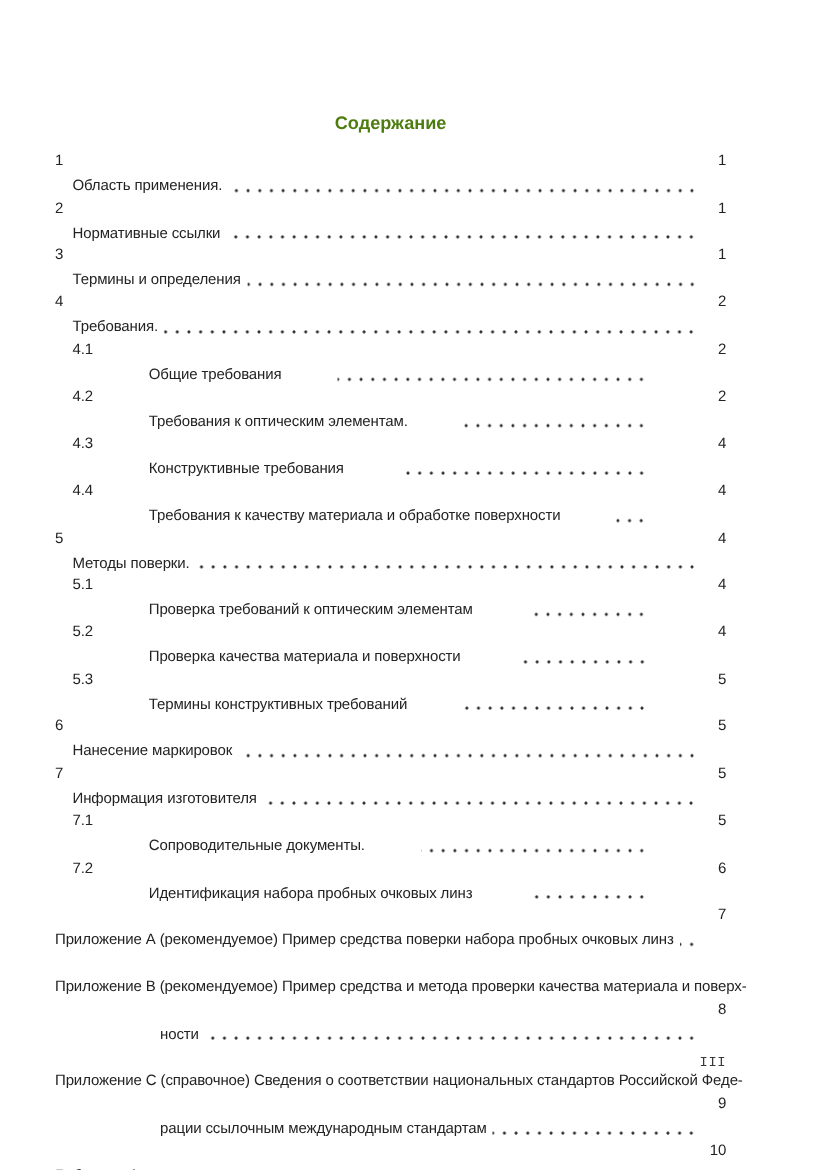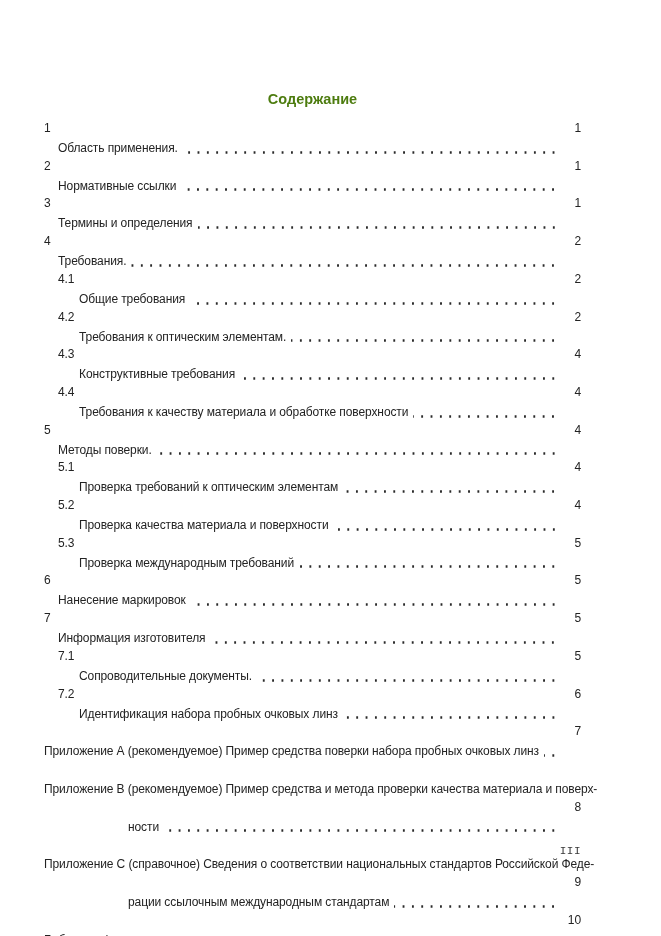--- a/index.html
+++ b/index.html
@@ -35,21 +35,21 @@
   .toc {
     position: absolute;
     top: 120px; left: 44px; width: 537px;
     font-size: 12px;
     letter-spacing: -0.1px;
     line-height: 17.7px;
     color: #232323;
   }
   .toc-entry { }
   .toc-line { display: flex; white-space: nowrap; }
-  .level-1 .toc-line { padding-left: 14px; }
+  .level-1 .toc-line { padding-left: 14px; gap: 40px; }
   .toc-line.cont { padding-left: 84px; }
   .toc-num { flex: 0 0 14px; }
   .level-1 .toc-num { flex: 0 0 21px; }
   .toc-text { flex: 0 0 auto; margin-top: 20px; }
   .toc-leader {
     flex: 1 1 12px;
     min-width: 12px;
     margin-left: 5px;
     margin-right: 3px;
     background-image: radial-gradient(circle, #2a2a2a 1px, rgba(0,0,0,0) 1.4px);
@@ -162,21 +162,21 @@
         <div class="toc-line">
           <span class="toc-num">5.2</span>
           <span class="toc-text">Проверка качества материала и поверхности</span>
           <span class="toc-leader"></span>
           <span class="toc-page">4</span>
         </div>
       </div>
       <div class="toc-entry level-1">
         <div class="toc-line">
           <span class="toc-num">5.3</span>
-          <span class="toc-text">Проверка международным требований</span>
+          <span class="toc-text">Термины конструктивных требований</span>
           <span class="toc-leader"></span>
           <span class="toc-page">5</span>
         </div>
       </div>
       <div class="toc-entry level-0">
         <div class="toc-line">
           <span class="toc-num">6</span>
           <span class="toc-text">Нанесение маркировок</span>
           <span class="toc-leader"></span>
           <span class="toc-page">5</span>

